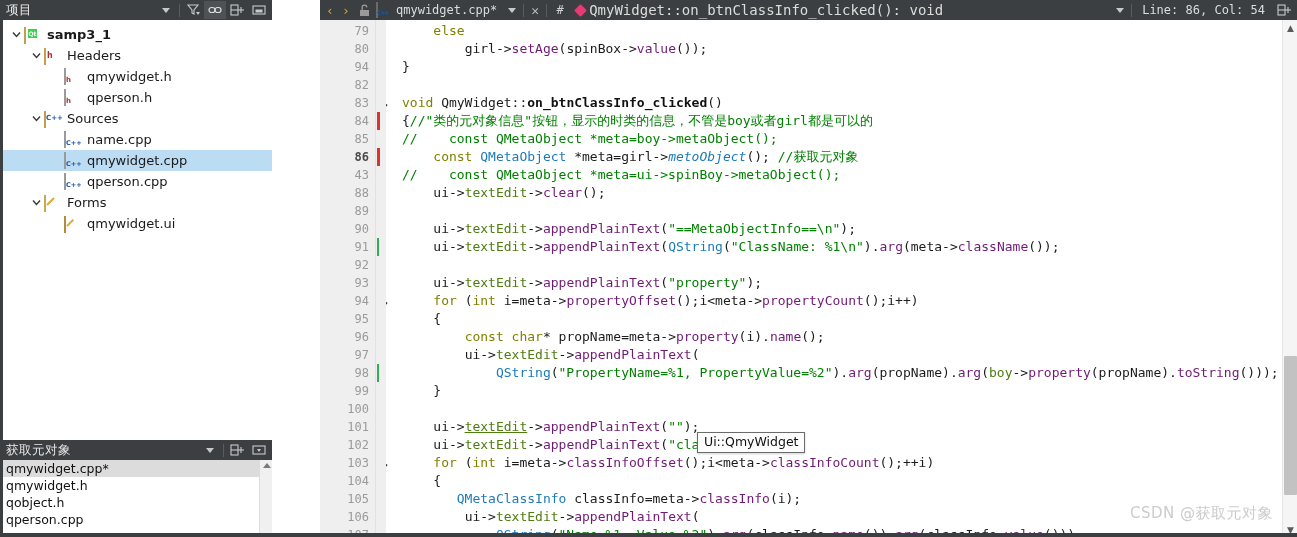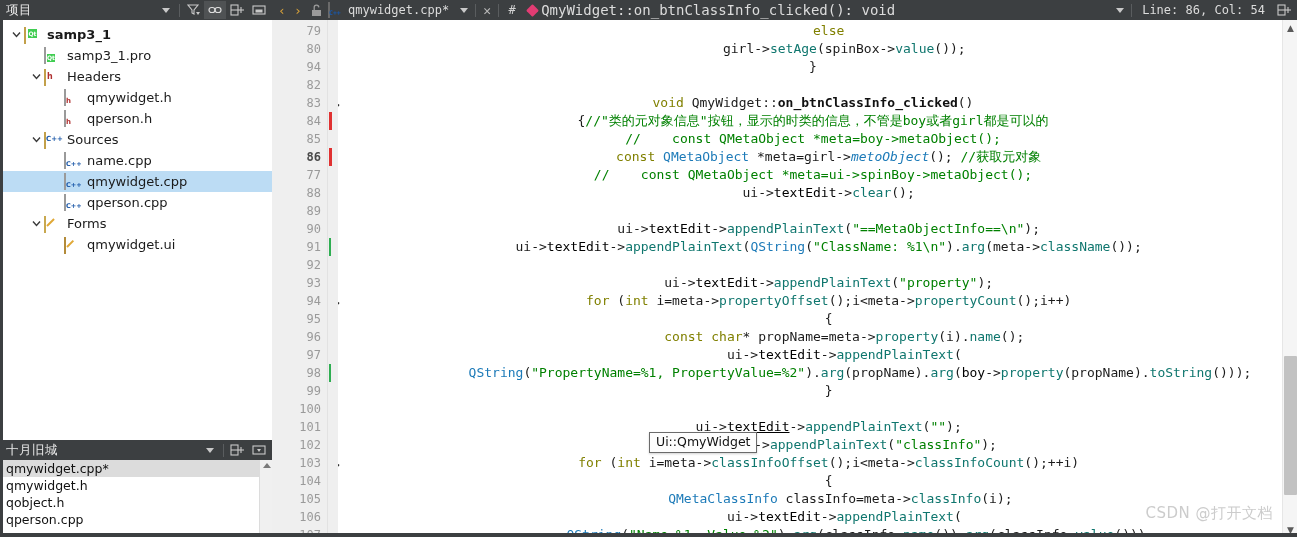--- a/index.html
+++ b/index.html
@@ -2,21 +2,21 @@
 <html><head>
 <meta charset="utf-8">
 <style>
   * { box-sizing: border-box; margin: 0; padding: 0; }
   html, body {
     width: 1297px; height: 537px;
     background: #ffffff;
     font-family: "DejaVu Sans", "Liberation Sans", sans-serif;
     overflow: hidden;
   }
-  .app { position: relative; width: 1297px; height: 537px; display: flex; }
+  .app { position: relative; width: 1297px; height: 537px; display: flex; gap: 48px; }
 
   
   .left-dock { width: 272px; height: 537px; display: flex; flex-direction: column; background: #fff; }
 
   .panel-header {
     height: 20px; background: #3c3f41; color: #d6d6d6;
     display: flex; align-items: center; padding: 0 2px 0 6px;
     font-size: 12px; flex: 0 0 20px;
   }
   .panel-header .title { flex: 1 1 auto; font-size: 12.5px; color: #e8e8e8; letter-spacing: .5px; }
@@ -110,32 +110,32 @@
   .marks .m {
     position: absolute; left: 1px; width: 3px; height: 18px;
   }
   .marks .m.red { background: #e03131; }
   .marks .m.green { background: #2fae52; width:2px; }
 
   .code {
     flex: 1 1 auto; position: relative; padding-top: 2px; overflow: hidden;
     font-family: "DejaVu Sans Mono", monospace; font-size: 13px;
   }
-  .cline { height: 18px; line-height: 18px; white-space: pre; padding-left: 6px; text-align: center; }
+  .cline { height: 18px; line-height: 18px; white-space: pre; padding-left: 16px; }
 
   
   .kw   { color: #808000; }          
   .type { color: #1c7ab8; }          
-  .fn   { color: #0f766e; }
+  .fn   { color: #701a75; }
   .fnb  { color: #111; font-weight: bold; }
   .str  { color: #008000; }
   .cmt  { color: #008000; }
   .plain{ color: #1b1b1b; }
   .ident{ color: #1b1b1b; }
-  .var  { color: #000000; }
+  .var  { color: #4d7c0f; }
   .ital { font-style: italic; color:#1c7ab8; }
   .under{ text-decoration: underline; }
 
   
   .tooltip {
     position: absolute; left: 377px; top: 412px;
     background: #fdfdfd; border: 1px solid #6b6b6b;
     font-family: "DejaVu Sans", "Liberation Sans", sans-serif;
     font-size: 12.5px; color: #111; padding: 1px 6px 2px 6px;
     line-height: 16px; white-space: nowrap; z-index: 30;
@@ -214,95 +214,89 @@
           <span class="twisty">
             <svg width="9" height="9" viewBox="0 0 9 9">
               <polyline points="1,2.5 4.5,6.5 8,2.5" fill="none" stroke="#3a3a3a" stroke-width="1.4"></polyline>
             </svg>
           </span>
           <span class="ficon"><span class="ic-qtbox"><span class="q">Qt</span></span></span>
           <span class="lbl bold">samp3_1</span>
         </div>
         <div class="tree-row">
           <span style="display:inline-block;width:28px"></span>
-          <span class="twisty"></span>
-          <span class="ficon"><span class="ic-file"><span class="q">Qt</span></span></span>
-          <span class="lbl">samp3_1.pro</span>
+          <span class="twisty">
+            <svg width="9" height="9" viewBox="0 0 9 9">
+              <polyline points="1,2.5 4.5,6.5 8,2.5" fill="none" stroke="#3a3a3a" stroke-width="1.4"></polyline>
+            </svg>
+          </span>
+          <span class="ficon"><span class="ic-folder-h"><span class="tag">h</span></span></span>
+          <span class="lbl">Headers</span>
+        </div>
+        <div class="tree-row">
+          <span style="display:inline-block;width:48px"></span>
+          <span class="twisty"></span>
+          <span class="ficon"><span class="ic-file ic-h"><span class="tag">h</span></span></span>
+          <span class="lbl">qmywidget.h</span>
+        </div>
+        <div class="tree-row">
+          <span style="display:inline-block;width:48px"></span>
+          <span class="twisty"></span>
+          <span class="ficon"><span class="ic-file ic-h"><span class="tag">h</span></span></span>
+          <span class="lbl">qperson.h</span>
         </div>
         <div class="tree-row">
           <span style="display:inline-block;width:28px"></span>
           <span class="twisty">
             <svg width="9" height="9" viewBox="0 0 9 9">
               <polyline points="1,2.5 4.5,6.5 8,2.5" fill="none" stroke="#3a3a3a" stroke-width="1.4"></polyline>
             </svg>
           </span>
-          <span class="ficon"><span class="ic-folder-h"><span class="tag">h</span></span></span>
-          <span class="lbl">Headers</span>
-        </div>
-        <div class="tree-row">
-          <span style="display:inline-block;width:48px"></span>
-          <span class="twisty"></span>
-          <span class="ficon"><span class="ic-file ic-h"><span class="tag">h</span></span></span>
-          <span class="lbl">qmywidget.h</span>
-        </div>
-        <div class="tree-row">
-          <span style="display:inline-block;width:48px"></span>
-          <span class="twisty"></span>
-          <span class="ficon"><span class="ic-file ic-h"><span class="tag">h</span></span></span>
-          <span class="lbl">qperson.h</span>
+          <span class="ficon"><span class="ic-folder-c"><span class="tag">C++</span></span></span>
+          <span class="lbl">Sources</span>
+        </div>
+        <div class="tree-row">
+          <span style="display:inline-block;width:48px"></span>
+          <span class="twisty"></span>
+          <span class="ficon"><span class="ic-file ic-cpp"><span class="tag">C++</span></span></span>
+          <span class="lbl">name.cpp</span>
+        </div>
+        <div class="tree-row selected">
+          <span style="display:inline-block;width:48px"></span>
+          <span class="twisty"></span>
+          <span class="ficon"><span class="ic-file ic-cpp"><span class="tag">C++</span></span></span>
+          <span class="lbl">qmywidget.cpp</span>
+        </div>
+        <div class="tree-row">
+          <span style="display:inline-block;width:48px"></span>
+          <span class="twisty"></span>
+          <span class="ficon"><span class="ic-file ic-cpp"><span class="tag">C++</span></span></span>
+          <span class="lbl">qperson.cpp</span>
         </div>
         <div class="tree-row">
           <span style="display:inline-block;width:28px"></span>
           <span class="twisty">
             <svg width="9" height="9" viewBox="0 0 9 9">
               <polyline points="1,2.5 4.5,6.5 8,2.5" fill="none" stroke="#3a3a3a" stroke-width="1.4"></polyline>
             </svg>
           </span>
-          <span class="ficon"><span class="ic-folder-c"><span class="tag">C++</span></span></span>
-          <span class="lbl">Sources</span>
-        </div>
-        <div class="tree-row">
-          <span style="display:inline-block;width:48px"></span>
-          <span class="twisty"></span>
-          <span class="ficon"><span class="ic-file ic-cpp"><span class="tag">C++</span></span></span>
-          <span class="lbl">name.cpp</span>
-        </div>
-        <div class="tree-row selected">
-          <span style="display:inline-block;width:48px"></span>
-          <span class="twisty"></span>
-          <span class="ficon"><span class="ic-file ic-cpp"><span class="tag">C++</span></span></span>
-          <span class="lbl">qmywidget.cpp</span>
-        </div>
-        <div class="tree-row">
-          <span style="display:inline-block;width:48px"></span>
-          <span class="twisty"></span>
-          <span class="ficon"><span class="ic-file ic-cpp"><span class="tag">C++</span></span></span>
-          <span class="lbl">qperson.cpp</span>
-        </div>
-        <div class="tree-row">
-          <span style="display:inline-block;width:28px"></span>
-          <span class="twisty">
-            <svg width="9" height="9" viewBox="0 0 9 9">
-              <polyline points="1,2.5 4.5,6.5 8,2.5" fill="none" stroke="#3a3a3a" stroke-width="1.4"></polyline>
-            </svg>
-          </span>
           <span class="ficon"><span class="ic-folder-ui"></span></span>
           <span class="lbl">Forms</span>
         </div>
         <div class="tree-row">
           <span style="display:inline-block;width:48px"></span>
           <span class="twisty"></span>
           <span class="ficon"><span class="ic-ui"></span></span>
           <span class="lbl">qmywidget.ui</span>
         </div>
       </div>
 
     <div class="open-docs">
       <div class="panel-header">
-        <span class="title">十月旧城</span>
+        <span class="title">获取元对象</span>
         <span class="hdr-btn">
             <span class="tri-down"></span>
           </span>
         <span class="hdr-sep"></span>
         <span class="hdr-btn">
           <svg width="14" height="12" viewBox="0 0 14 12">
               <rect x="1" y="1" width="7" height="10" fill="none" stroke="#c9c9c9" stroke-width="1.1"></rect>
               <line x1="1" y1="6" x2="8" y2="6" stroke="#c9c9c9" stroke-width="1.1"></line>
               <line x1="11" y1="3" x2="11" y2="9" stroke="#c9c9c9" stroke-width="1.1"></line>
               <line x1="8" y1="6" x2="14" y2="6" stroke="#c9c9c9" stroke-width="1.1"></line>
@@ -374,21 +368,21 @@
           <div class="gline">79</div>
           <div class="gline">80</div>
           <div class="gline">94</div>
           <div class="gline">82</div>
           <div class="gline">83<span class="fold"><svg width="9" height="9" viewBox="0 0 9 9">
                 <polyline points="1,2.5 4.5,6.5 8,2.5" fill="none" stroke="#2a2a2a" stroke-width="1.5"></polyline>
               </svg></span></div>
           <div class="gline">84</div>
           <div class="gline">85</div>
           <div class="gline cur">86</div>
-          <div class="gline">77</div>
+          <div class="gline">43</div>
           <div class="gline">88</div>
           <div class="gline">89</div>
           <div class="gline">90</div>
           <div class="gline">91</div>
           <div class="gline">92</div>
           <div class="gline">93</div>
           <div class="gline">94<span class="fold"><svg width="9" height="9" viewBox="0 0 9 9">
                 <polyline points="1,2.5 4.5,6.5 8,2.5" fill="none" stroke="#2a2a2a" stroke-width="1.5"></polyline>
               </svg></span></div>
           <div class="gline">95</div>
@@ -448,16 +442,16 @@
       <div class="tooltip">Ui::QmyWidget</div>
 
       <div class="vscroll">
         <span class="sb-arrow top">▲</span>
         <span class="thumb" id="sbthumb" style="top: calc(62% + 15px); height: 27%;"></span>
         <span class="sb-arrow bot">▼</span>
       </div>
     </div>
   </div>
 
-  <div class="watermark">CSDN @打开文档</div>
+  <div class="watermark">CSDN @获取元对象</div>
   <div class="bottom-strip"></div>
   <div class="left-strip"></div>
 </div>
 
 </body></html>

